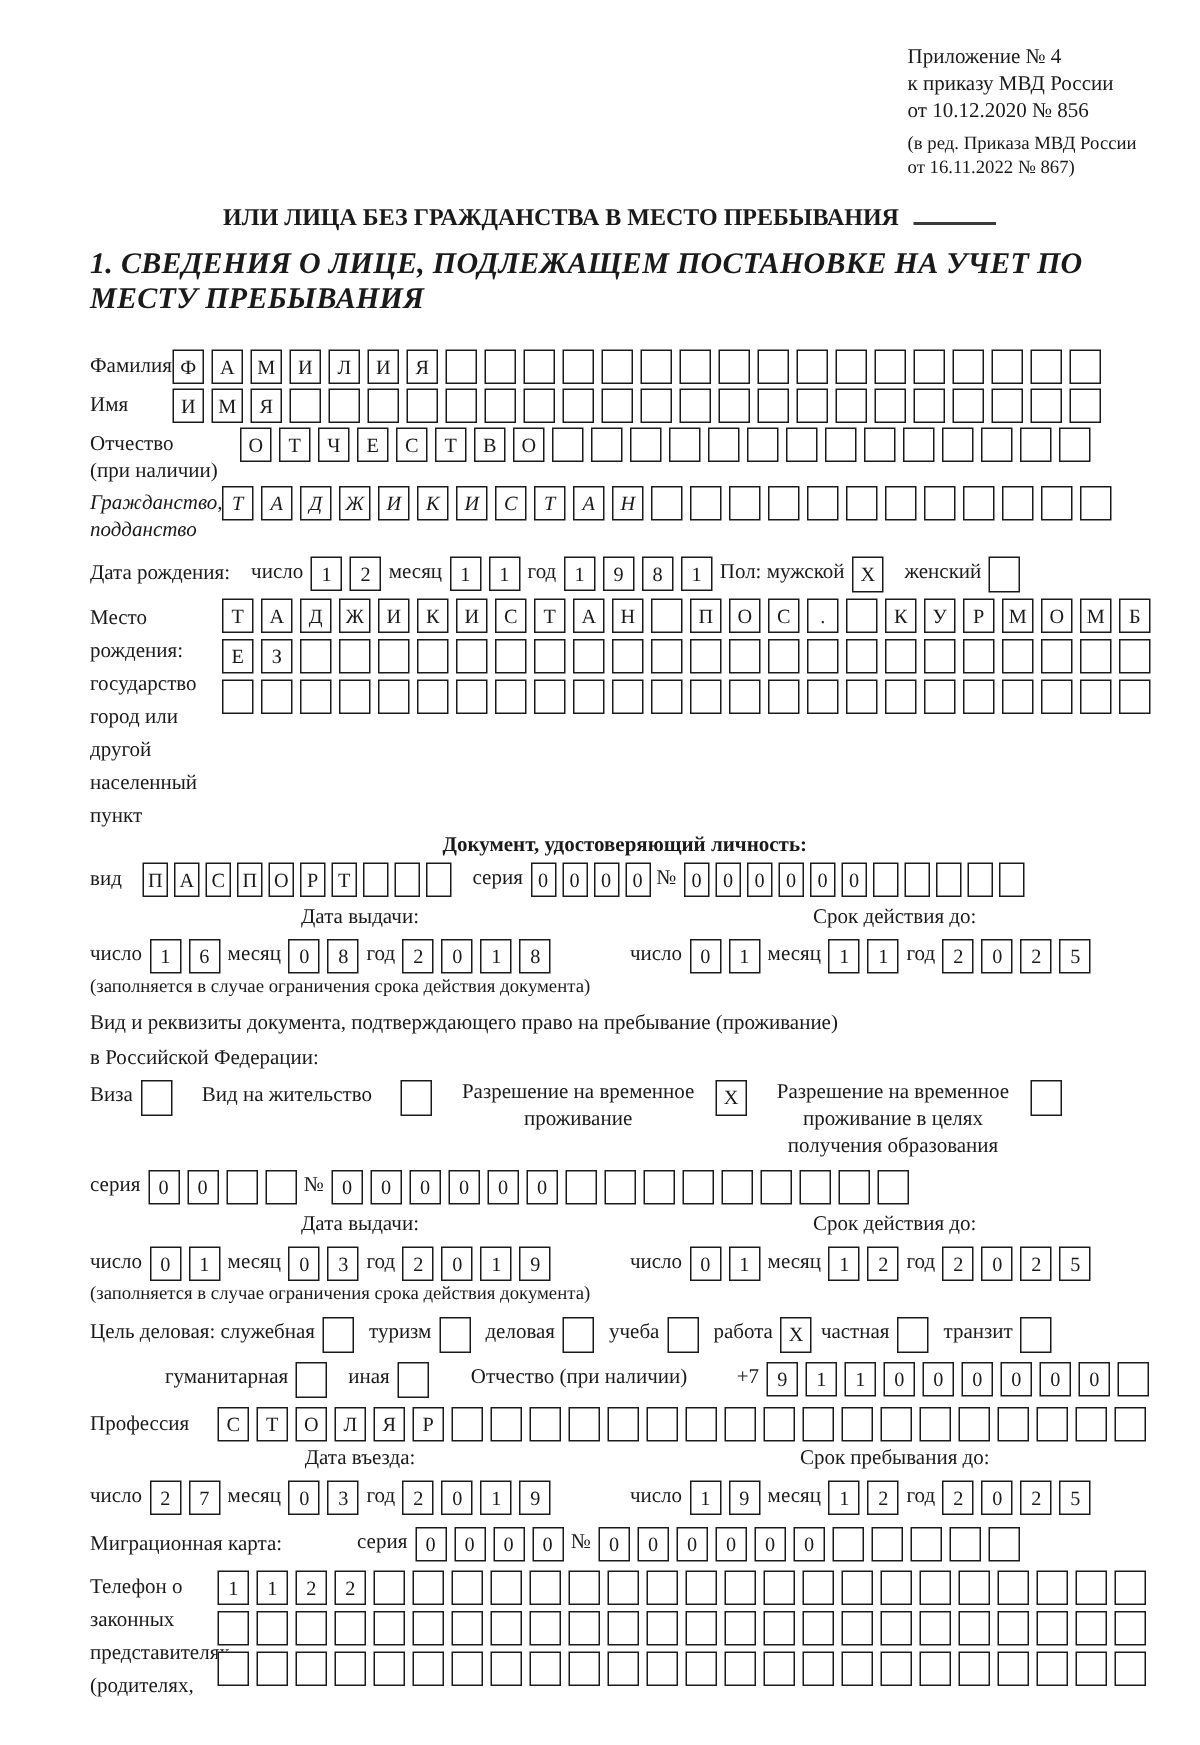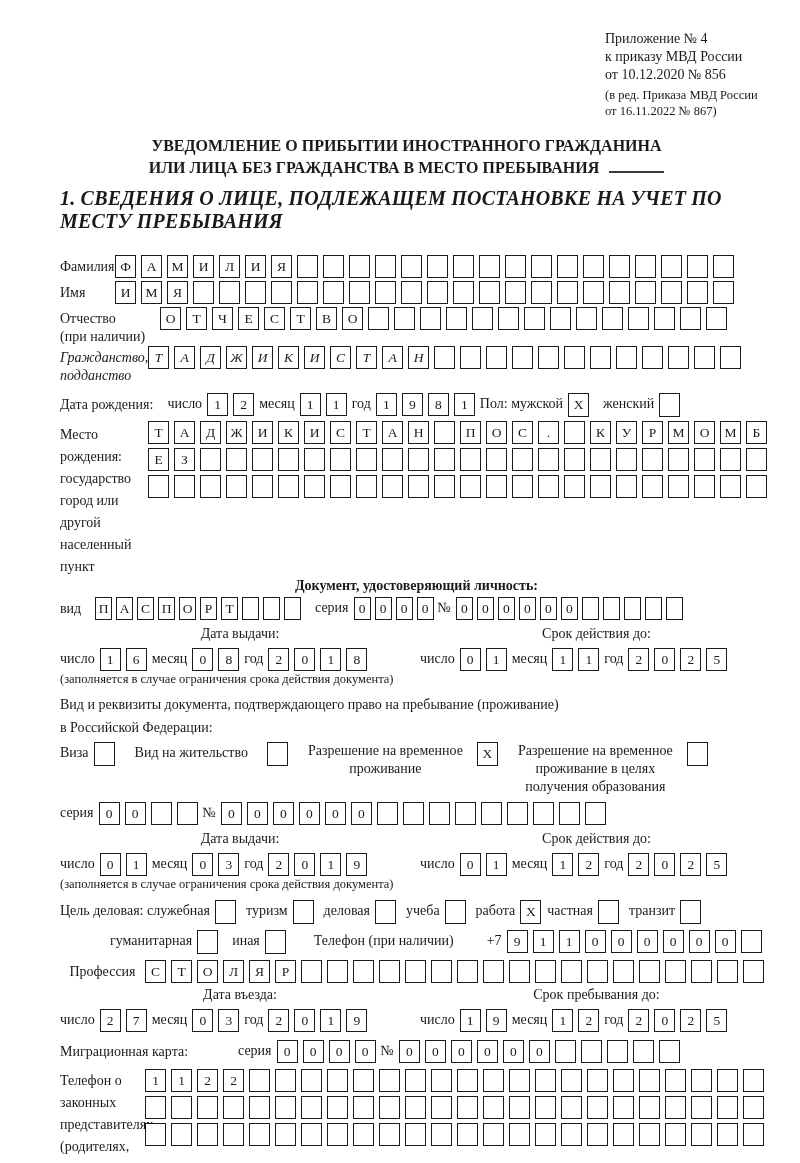--- a/index.html
+++ b/index.html
@@ -52,21 +52,20 @@
     <div>к приказу МВД России</div>
     <div>от 10.12.2020 № 856</div>
     <div class="small">
       <div>(в ред. Приказа МВД России</div>
       <div>от 16.11.2022 № 867)</div>
     </div>
   </div>
 
 
   <div class="title">
-    <div>УВЕДОМЛЕНИЕ О ПРИБЫТИИ ИНОСТРАННОГО ГРАЖДАНИНА</div>
     <div><span>ИЛИ ЛИЦА БЕЗ ГРАЖДАНСТВА В МЕСТО ПРЕБЫВАНИЯ</span><span class="title-underline"></span></div>
   </div>
 
   <div class="sec-heading">1. СВЕДЕНИЯ О ЛИЦЕ, ПОДЛЕЖАЩЕМ ПОСТАНОВКЕ НА УЧЕТ ПО МЕСТУ ПРЕБЫВАНИЯ</div>
 
   <div class="row" style="margin-top:22px;">
     <span class="lbl w55">Фамилия</span>
     <span class="cells">
         <span class="cell">Ф</span>
         <span class="cell">А</span>
@@ -512,38 +511,38 @@
     <span class="cbx"></span>
   </div>
 
   <div class="row" style="margin-top:6px;margin-left:50px;">
     <span class="dlbl">гуманитарная</span>
     <span class="cbx"></span>
     <span class="gap14"></span>
     <span class="dlbl">иная</span>
     <span class="cbx"></span>
     <span class="gap28"></span>
-    <span class="dlbl">Телефон (при наличии)</span>
+    <span class="dlbl">Отчество (при наличии)</span>
     <span class="gap28"></span>
     <span class="dlbl">+7</span>
     <span class="cells">
         <span class="cell">9</span>
         <span class="cell">1</span>
         <span class="cell">1</span>
         <span class="cell">0</span>
         <span class="cell">0</span>
         <span class="cell">0</span>
         <span class="cell">0</span>
         <span class="cell">0</span>
         <span class="cell">0</span>
         <span class="cell"></span>
       </span>
   </div>
 
-  <div class="row" style="margin-top:6px;text-align:center;">
+  <div class="row" style="margin-top:6px;">
     <span class="lbl w85">Профессия</span>
     <span class="cells">
         <span class="cell">С</span>
         <span class="cell">Т</span>
         <span class="cell">О</span>
         <span class="cell">Л</span>
         <span class="cell">Я</span>
         <span class="cell">Р</span>
         <span class="cell"></span>
         <span class="cell"></span>

